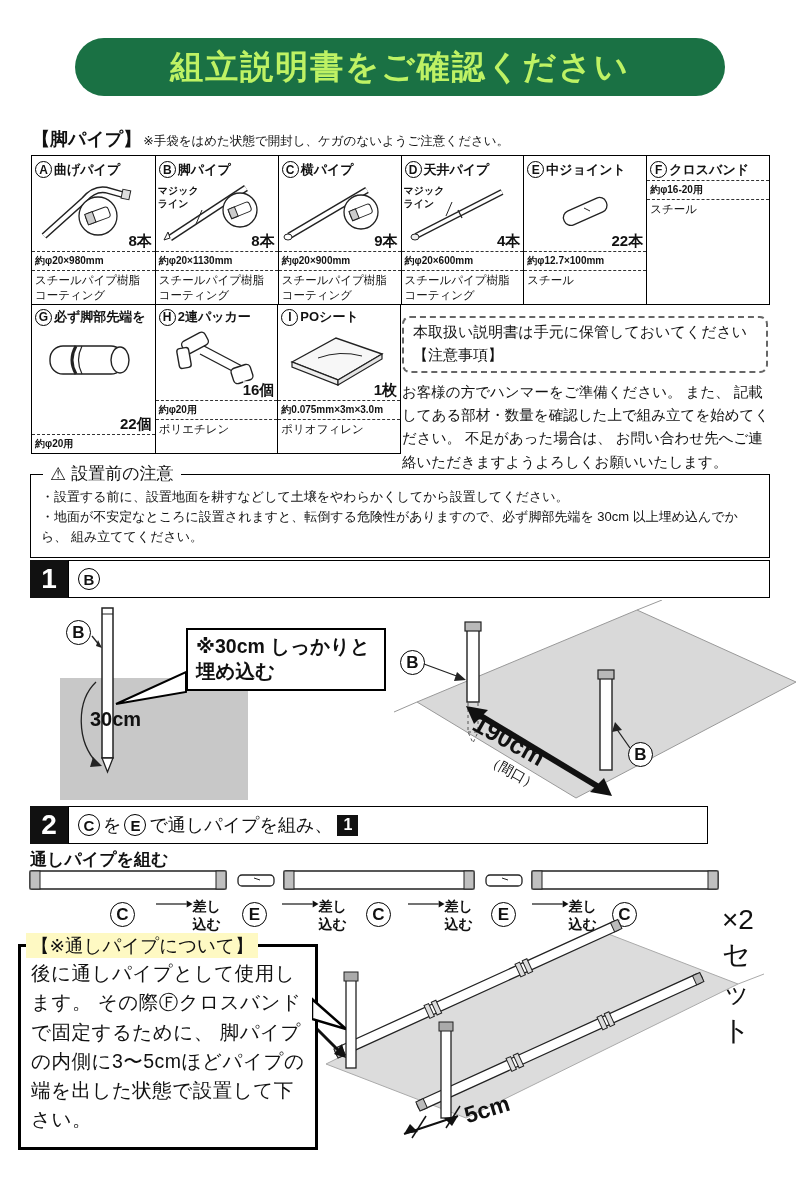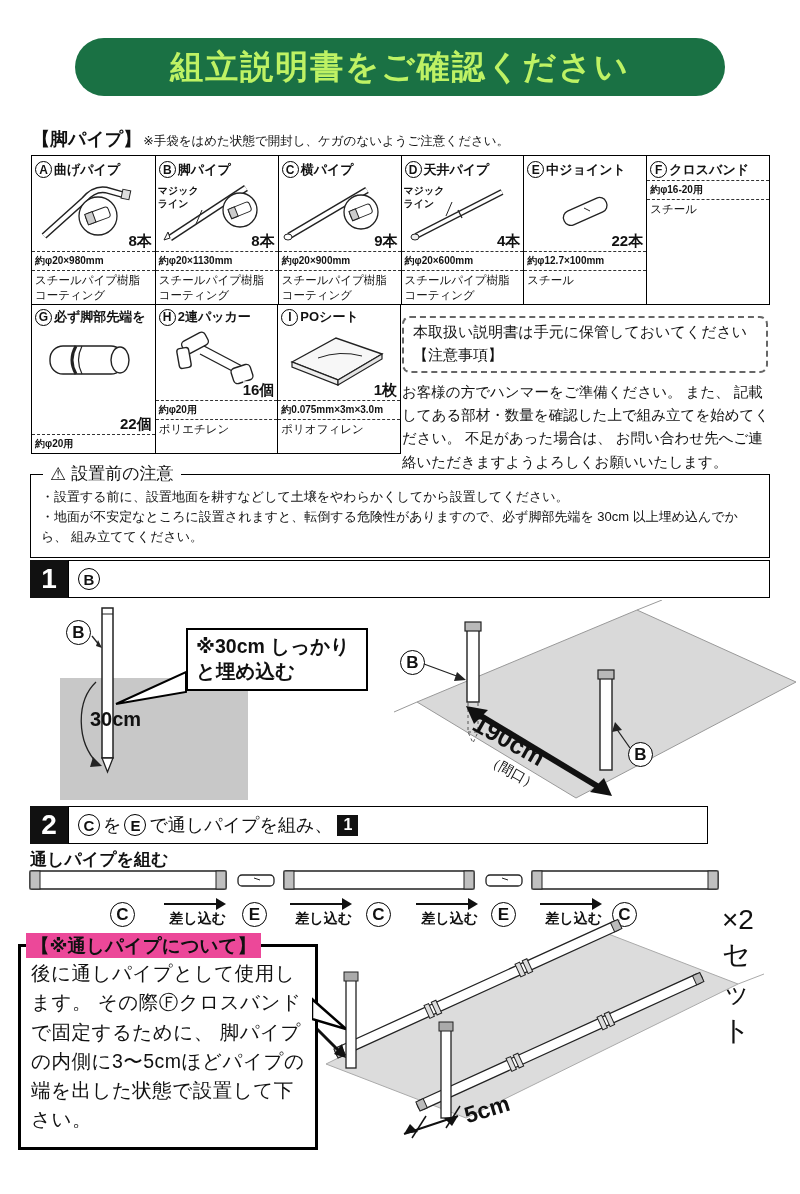--- a/index.html
+++ b/index.html
@@ -42,31 +42,31 @@
   .step-bar{position:absolute;left:30px;display:flex;align-items:stretch}
   .stepnum{width:38px;height:38px;background:#111;color:#fff;font-size:28px;font-weight:bold;
            display:flex;align-items:center;justify-content:center;flex:none}
   .steptext{box-sizing:border-box;border:1.5px solid #000;height:38px;display:flex;align-items:center;
             padding:0 9px;font-size:18px;gap:3px;white-space:nowrap;background:#fff}
   .ref-sq{display:inline-flex;width:21px;height:21px;background:#111;color:#fff;font-weight:bold;font-size:16px;
           align-items:center;justify-content:center;margin:0 2px;flex:none}
   
   .illus{position:absolute}
   .olabel{position:absolute;white-space:nowrap}
-  .bubble{position:absolute;left:148px;top:22px;width:182px;box-sizing:border-box;border:2.5px solid #000;background:#fff;
+  .bubble{position:absolute;left:148px;top:22px;width:200px;box-sizing:border-box;border:2.5px solid #000;background:#fff;
           padding:4px 8px;font-size:19.5px;font-weight:600;line-height:1.3;z-index:3}
   .dim{font-weight:bold}
   .sub2{position:absolute;left:30px;top:848px;font-size:17px;font-weight:bold}
-  .ins{position:absolute;top:32px;display:flex;flex-direction:column;align-items:flex-end;width:70px}
+  .ins{position:absolute;top:32px;display:flex;align-items:flex-start;width:70px}
   .ins span{font-size:14px;font-weight:bold;margin-top:0px}
   .sets{position:absolute;left:696px;top:38px;font-size:28px;font-weight:normal}
   
   .pipe-note{position:absolute;left:18px;top:944px;width:300px;box-sizing:border-box;border:3px solid #000;
              background:#fff;padding:12px 10px 12px;z-index:2}
-  .pn-title{position:absolute;left:5px;top:-14px;background:#ec4899;padding:0 5px;font-size:18.5px;font-weight:bold;white-space:nowrap}
+  .pn-title{position:absolute;left:5px;top:-14px;background:#fef9c3;padding:0 5px;font-size:18.5px;font-weight:normal;white-space:nowrap}
   .pn-body{font-size:19.5px;line-height:1.5;letter-spacing:.5px}
   .pn-pointer{position:absolute;right:-31px;top:48px}
 </style>
 </head>
 <body>
 
 <div id="page">
 
   <div class="banner">
     <span>組立説明書をご確認ください</span>

